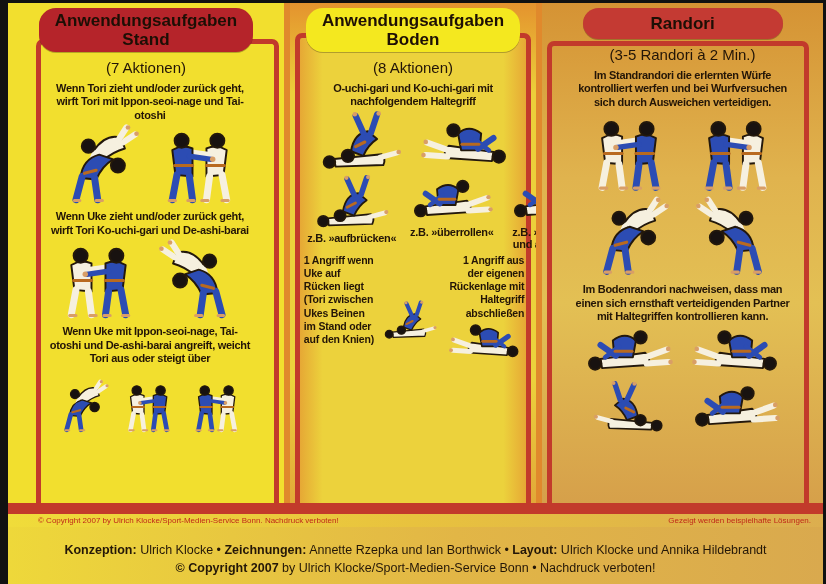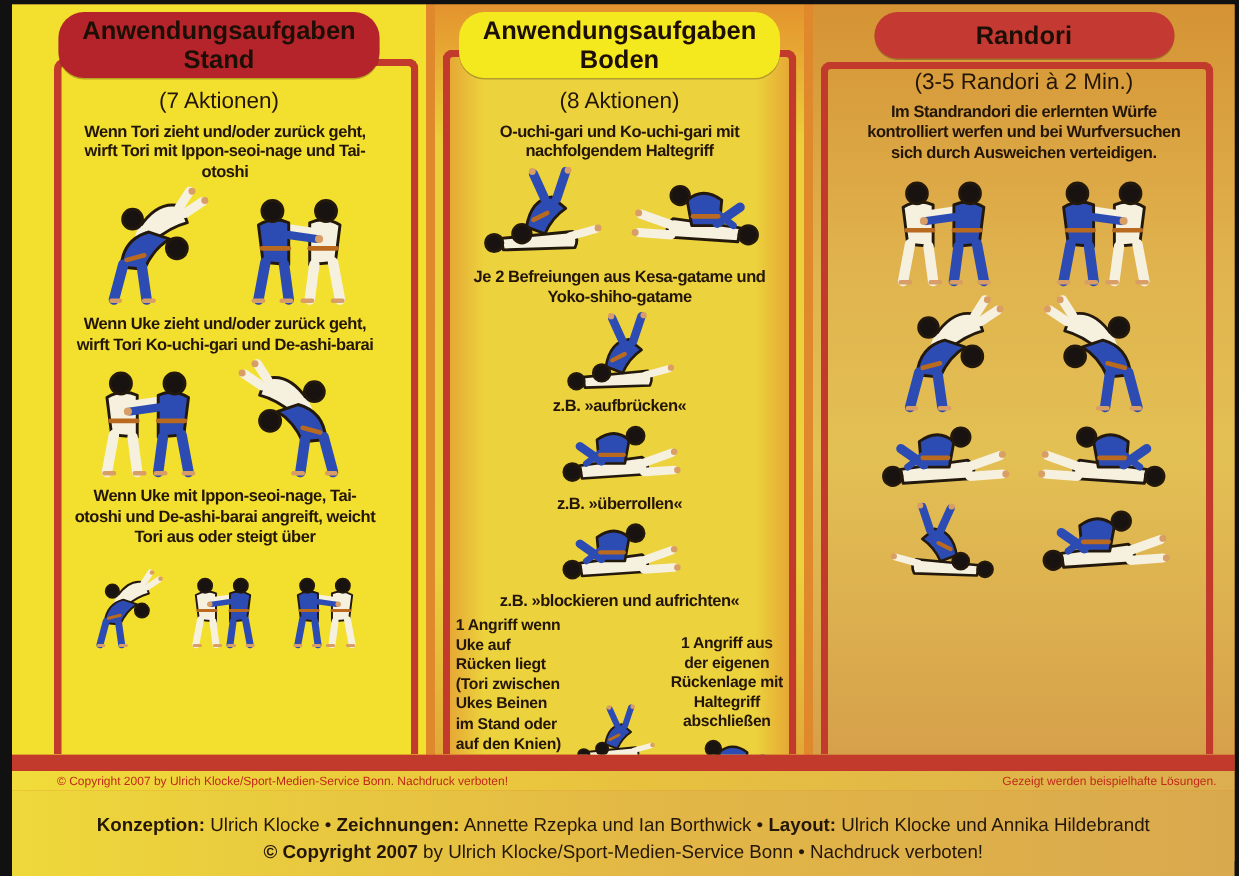--- a/index.html
+++ b/index.html
@@ -31,29 +31,29 @@
   .hdr-randori{background:#c43a33;padding:6px 16px;}
   .subtitle{font-size:15px;color:var(--ink);margin-top:7px;text-align:center;}
   .stext{font-weight:bold;font-size:11px;letter-spacing:-0.3px;line-height:1.22;color:var(--ink);text-align:center;margin-top:6px;padding:0 32px 0 40px;}
   .col-boden .stext{padding:0 20px;}
   .col-randori .stext{padding:0 28px;}
   .u{text-decoration-thickness:1.5px;text-underline-offset:2px;}
   .illrow{display:flex;justify-content:space-evenly;align-items:flex-end;width:100%;padding:0 34px 0 40px;margin-top:2px;}
   .col-boden .illrow{padding:0 16px;}
   .col-randori .illrow{padding:0 30px;}
   .ill{display:block;}
-  .grid2{display:grid;grid-template-columns:1fr;column-gap:4px;row-gap:2px;padding:0 14px;margin-top:2px;width:100%;}
+  .grid2{display:grid;grid-template-columns:1fr 1fr 1fr;column-gap:4px;row-gap:2px;padding:0 14px;margin-top:2px;width:100%;}
   .cell{display:flex;flex-direction:column;align-items:center;}
   .cap{font-weight:bold;font-size:11px;letter-spacing:-0.3px;color:var(--ink);text-align:center;line-height:1.1;margin-top:1px;}
   .duo{display:flex;width:100%;padding:4px 12px 0 14px;gap:2px;}
   .duo-text{font-weight:bold;font-size:10.5px;letter-spacing:-0.2px;line-height:1.25;color:var(--ink);}
   .duo-left{width:34%;text-align:left;}
   .duo-mid{width:30%;display:flex;align-items:flex-end;justify-content:center;}
   .duo-right{width:36%;display:flex;flex-direction:column;align-items:center;}
-  .duo-right .duo-text{text-align:center;margin-top:12px;}
+  .duo-right .duo-text{text-align:right;}
   .band{height:11px;background:var(--red);width:100%;}
   .noterow{height:13px;display:flex;justify-content:space-between;align-items:center;background:linear-gradient(90deg,#f0dc3a 0%,#e8c23e 50%,#dcae4f 100%);padding:0 12px 0 30px;}
   .note{font-size:8px;color:var(--noteRed);line-height:1;}
   .credits{height:100%;background:linear-gradient(90deg,#eed83a 0%,#e2b646 55%,#d9a94e 100%);text-align:center;padding-top:14px;color:#241708;font-size:12.5px;line-height:1.45;}
   .credits b{font-weight:bold;}
   .flip{transform:scaleX(-1);}
   .gap1{width:6px;background:var(--orange);height:100%;}
 </style>
 </head>
 <body>
@@ -191,21 +191,20 @@
         <div class="stext"><span>O-uchi-gari </span><span class="u">und</span><span> Ko-uchi-gari mit nachfolgendem Haltegriff</span></div>
         <div class="illrow">
           <svg class="ill" width="100" height="62">
               <use href="#sym-roll"></use>
             </svg>
           <svg class="ill flip" width="100" height="56">
               <use href="#sym-pin"></use>
             </svg>
         </div>
 
-        <div class="stext"><span>Je 2 Befreiungen aus Kesa-gatame </span><span class="u">und</span><span> Yoko-shiho-gatame</span></div>
 
         <div class="grid2">
           <div class="cell">
             <svg class="ill" width="96" height="56">
                 <use href="#sym-roll"></use>
               </svg>
             <div class="cap">z.B. »aufbrücken«</div>
           </div>
           <div class="cell">
             <svg class="ill" width="96" height="50">
@@ -259,20 +258,21 @@
         </div>
         <div class="illrow">
           <svg class="ill" width="100" height="82">
               <use href="#sym-throw"></use>
             </svg>
           <svg class="ill flip" width="100" height="82">
               <use href="#sym-throw"></use>
             </svg>
         </div>
 
+        <div class="stext">Im Bodenrandori nachweisen, dass man einen sich ernsthaft verteidigenden Partner mit Haltegriffen kontrollieren kann.</div>
         <div class="illrow">
           <svg class="ill" width="100" height="54">
               <use href="#sym-pin"></use>
             </svg>
           <svg class="ill flip" width="100" height="54">
               <use href="#sym-pin"></use>
             </svg>
         </div>
         <div class="illrow">
           <svg class="ill flip" width="100" height="54">

